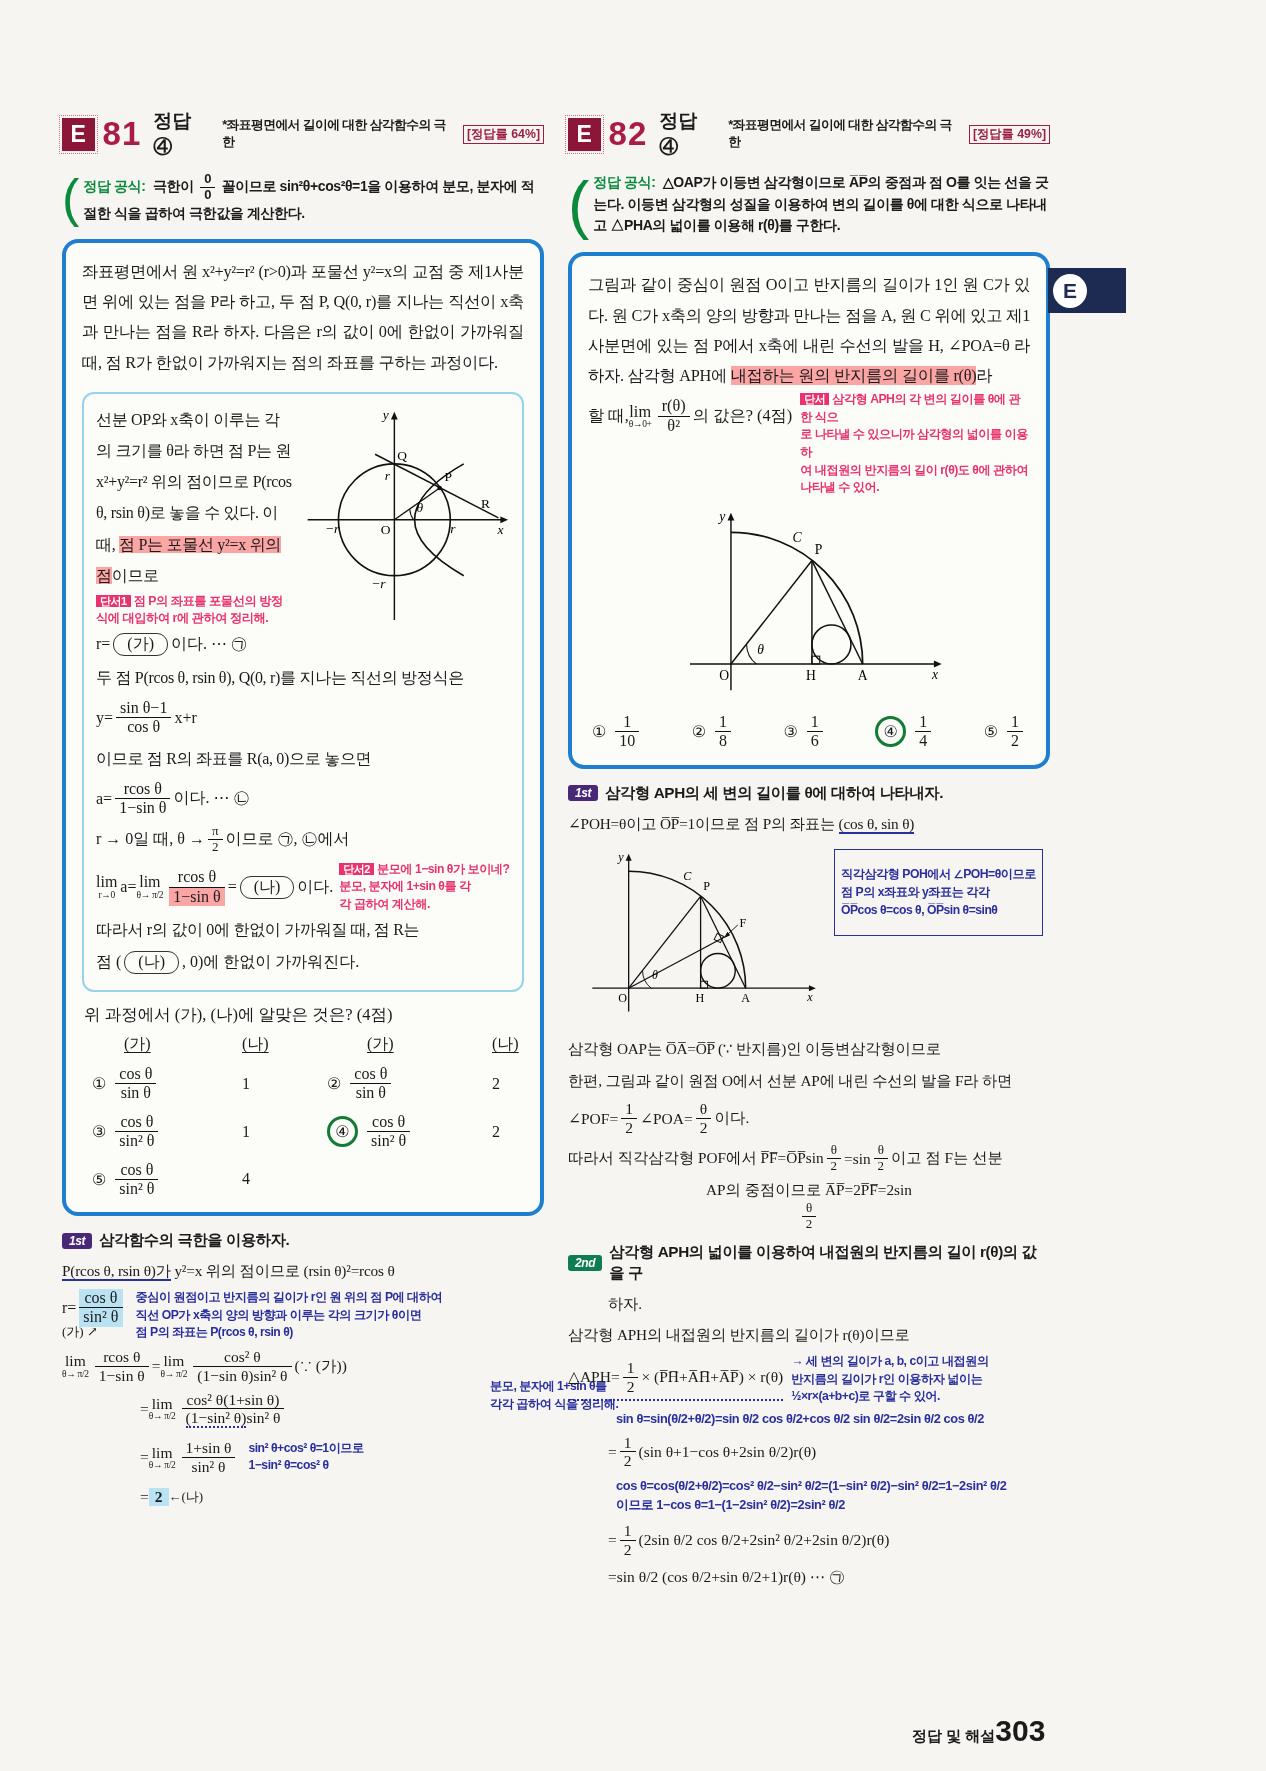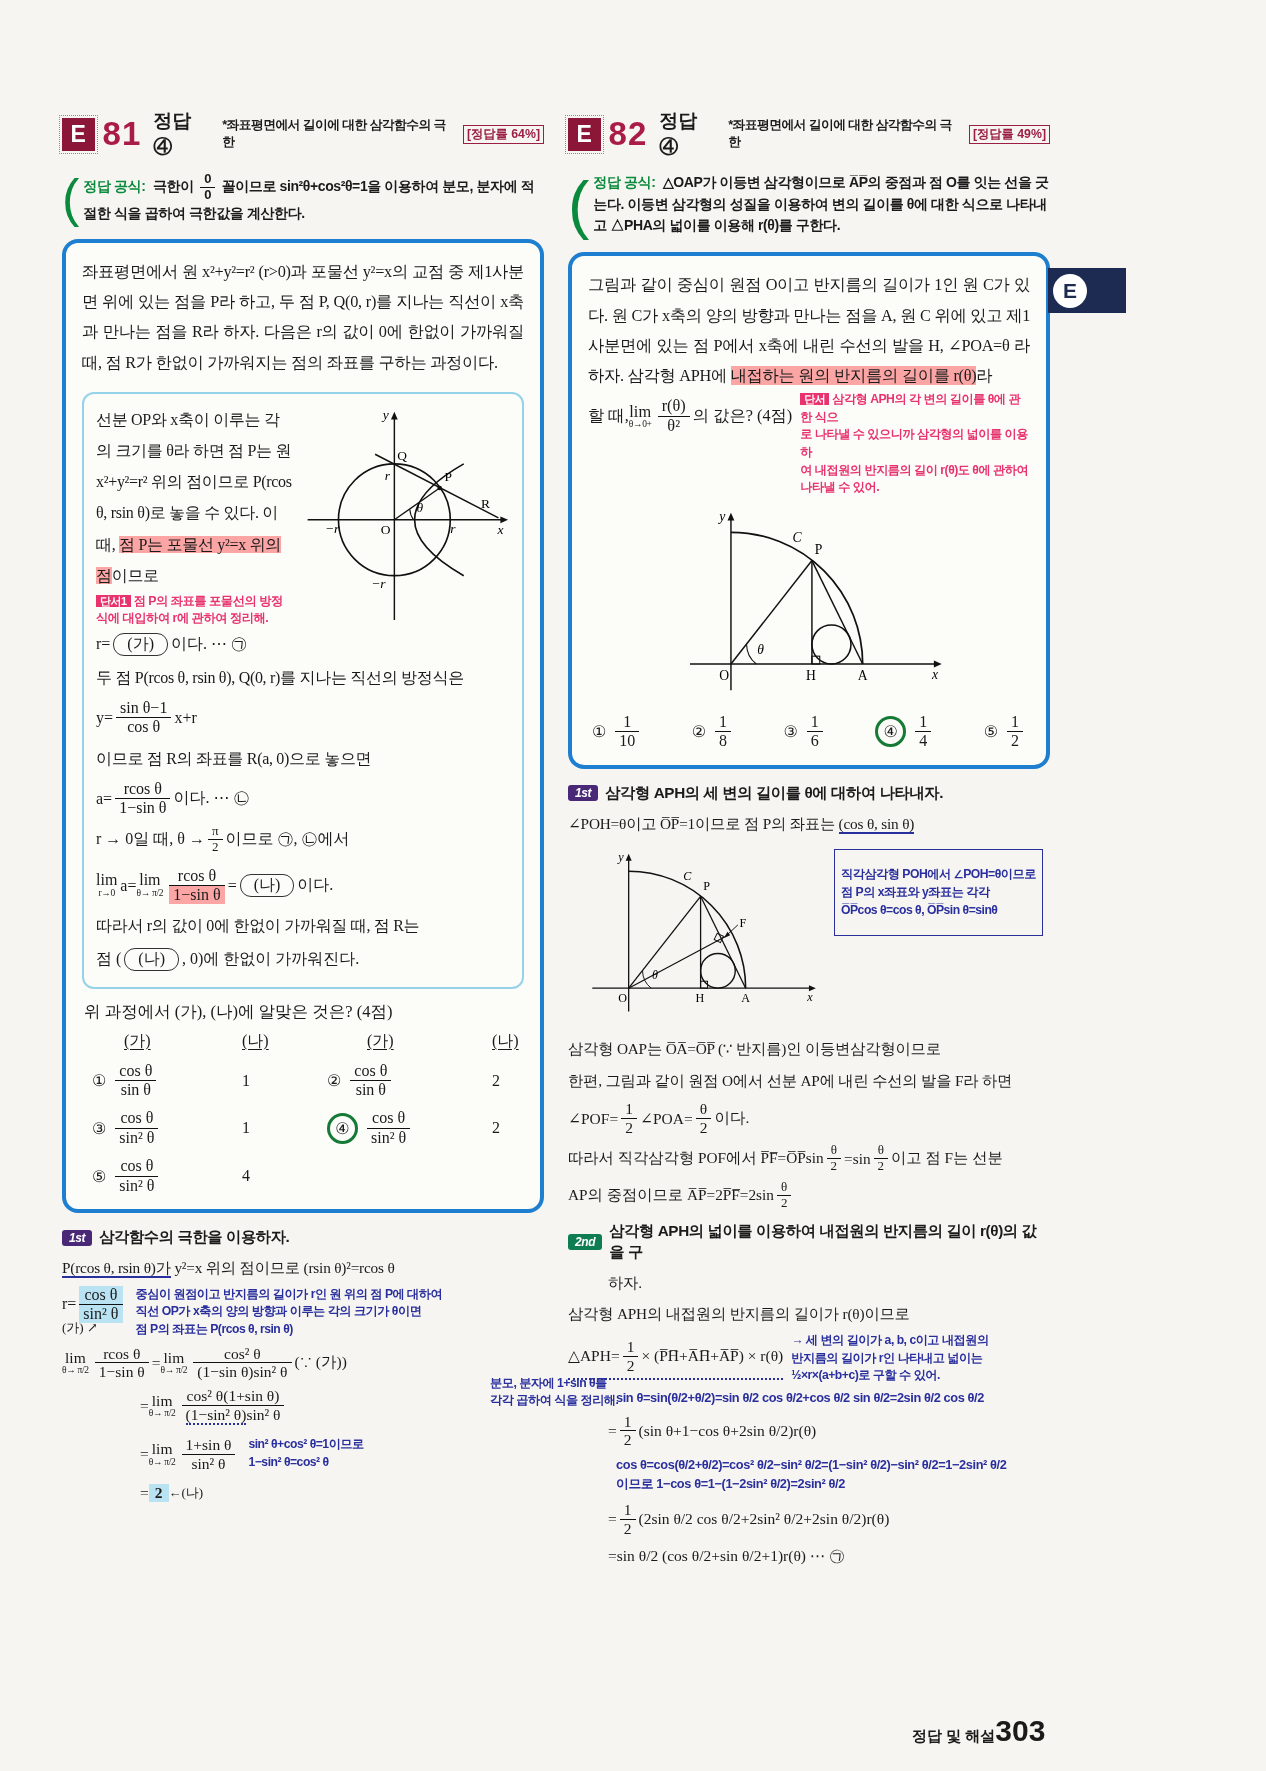--- a/index.html
+++ b/index.html
@@ -189,20 +189,25 @@
               <span class="sub">θ→ π/2</span>
             </span>
           <span class="frac">
               <span class="fn">rcos θ</span>
               <span class="fd hl">1−sin θ</span>
             </span>
           <span>=</span>
           <span class="gabox">(나)</span>
           <span>이다.</span>
         </p>
+        <div class="rednote" style="min-width:128px;">
+          <span class="cluebadge">단서2</span><span>분모에 1−sin θ가 보이네?</span><br>
+          <span>분모, 분자에 1+sin θ를 각</span><br>
+          <span>각 곱하여 계산해.</span>
+        </div>
       </div>
       <p class="proctext2">따라서 r의 값이 0에 한없이 가까워질 때, 점 R는</p>
       <p class="mline">
         <span>점 (</span>
           <span class="gabox">(나)</span>
           <span>, 0)에 한없이 가까워진다.</span>
       </p>
     </div>
 
     <p class="qline">위 과정에서 (가), (나)에 알맞은 것은? (4점)</p>
@@ -521,21 +526,21 @@
           <span class="fn">θ</span>
           <span class="fd">2</span>
         </span>
       <span>=sin</span>
       <span class="frac sm">
           <span class="fn">θ</span>
           <span class="fd">2</span>
         </span>
       <span>이고 점 F는 선분</span>
     </p>
-    <p class="mline" style="font-size:15.3px;">
+    <p class="mline" style="font-size:15.3px;flex-direction:column;">
       <span>AP의 중점이므로 A̅P̅=2P̅F̅=2sin</span>
       <span class="frac sm">
           <span class="fn">θ</span>
           <span class="fd">2</span>
         </span>
     </p>
 
     <p class="stepline">
       <span class="badge2">2nd</span>
       <span>삼각형 APH의 넓이를 이용하여 내접원의 반지름의 길이 r(θ)의 값을 구</span>
@@ -547,21 +552,21 @@
       <p class="mline" style="font-size:15.5px;flex:0 0 auto;border-bottom:2px dotted #2a2f9e;padding-bottom:3px;">
         <span>△APH=</span>
         <span class="frac">
             <span class="fn">1</span>
             <span class="fd">2</span>
           </span>
         <span>× (P̅H̅+A̅H̅+A̅P̅) × r(θ)</span>
       </p>
       <div class="bluenote">
         <span>→ 세 변의 길이가 a, b, c이고 내접원의</span><br>
-        <span>반지름의 길이가 r인 나타내고 넓이는</span><br>
+        <span>반지름의 길이가 r인 이용하자 넓이는</span><br>
         <span>½×r×(a+b+c)로 구할 수 있어.</span>
       </div>
     </div>
 
     <p class="bluemath">sin θ=sin(θ/2+θ/2)=sin θ/2 cos θ/2+cos θ/2 sin θ/2=2sin θ/2 cos θ/2</p>
     <p class="bkline">
       <span>=</span>
       <span class="frac">
           <span class="fn">1</span>
           <span class="fd">2</span>

